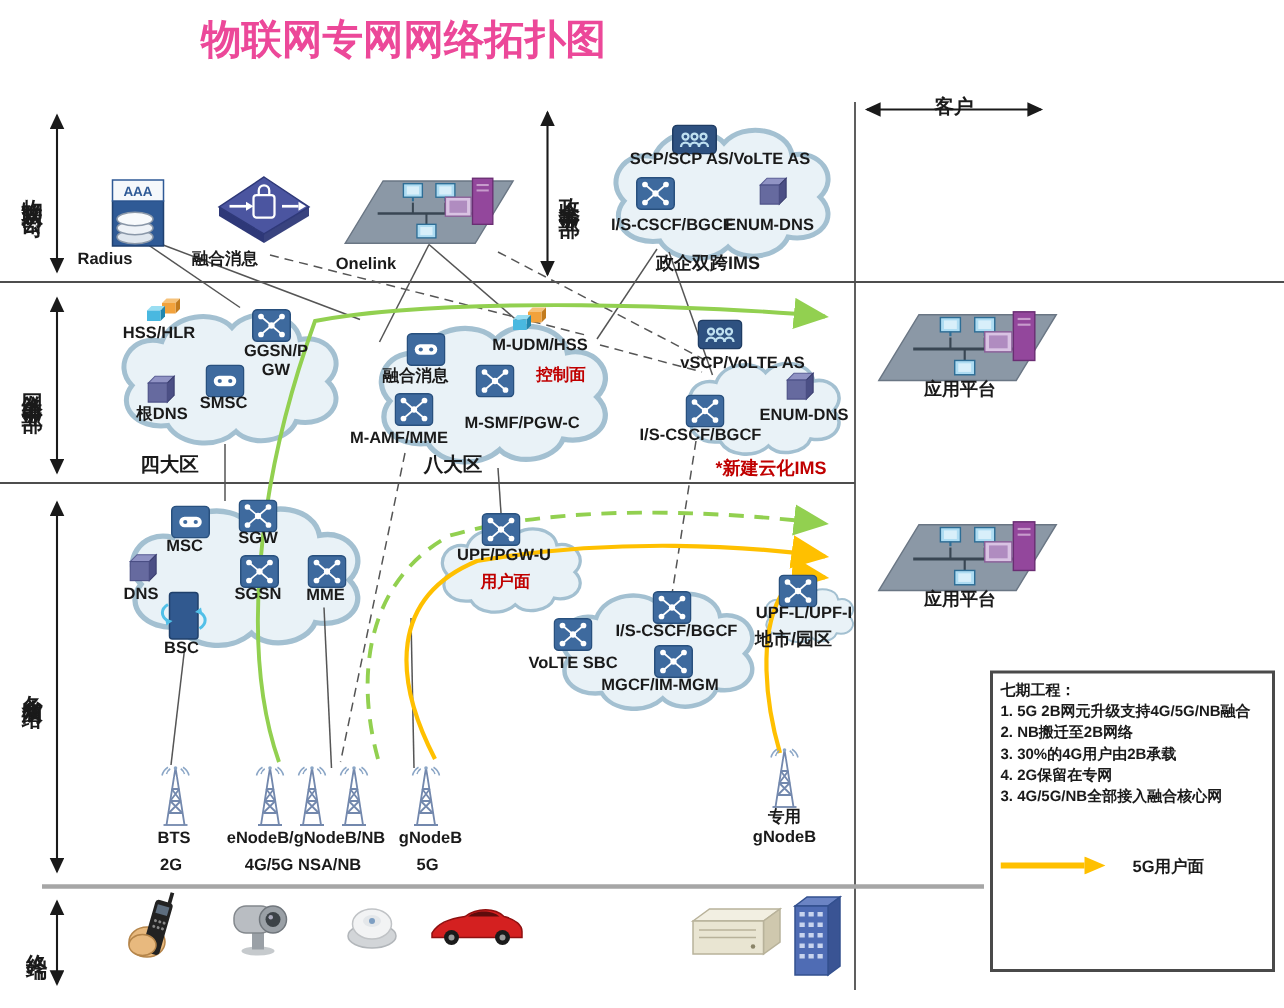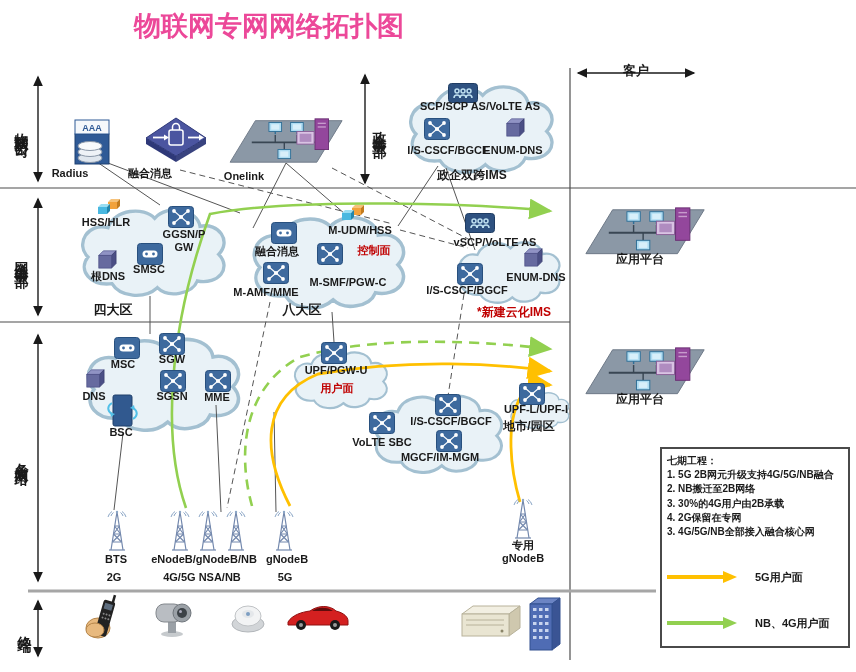--- a/index.html
+++ b/index.html
@@ -421,22 +421,15 @@
   <div class="leg-line">3. 30%的4G用户由2B承载</div>
   <div class="leg-line">4. 2G保留在专网</div>
   <div class="leg-line">3. 4G/5G/NB全部接入融合核心网</div>
   <div class="leg-arrow-row">
     <svg width="70" height="12">
       <line x1="0" y1="6" x2="56" y2="6" stroke="#ffc000" stroke-width="4"></line>
       <polygon points="56,0 70,6 56,12" fill="#ffc000"></polygon>
     </svg>
     <span class="leg-arrow-label">5G用户面</span>
   </div>
-  <div class="leg-arrow-row">
-    <svg width="70" height="12">
-      <line x1="0" y1="6" x2="56" y2="6" stroke="#92d050" stroke-width="4"></line>
-      <polygon points="56,0 70,6 56,12" fill="#92d050"></polygon>
-    </svg>
-    <span class="leg-arrow-label">NB、4G用户面</span>
-  </div>
 </div>
 
 </div>
 
 </body></html>

